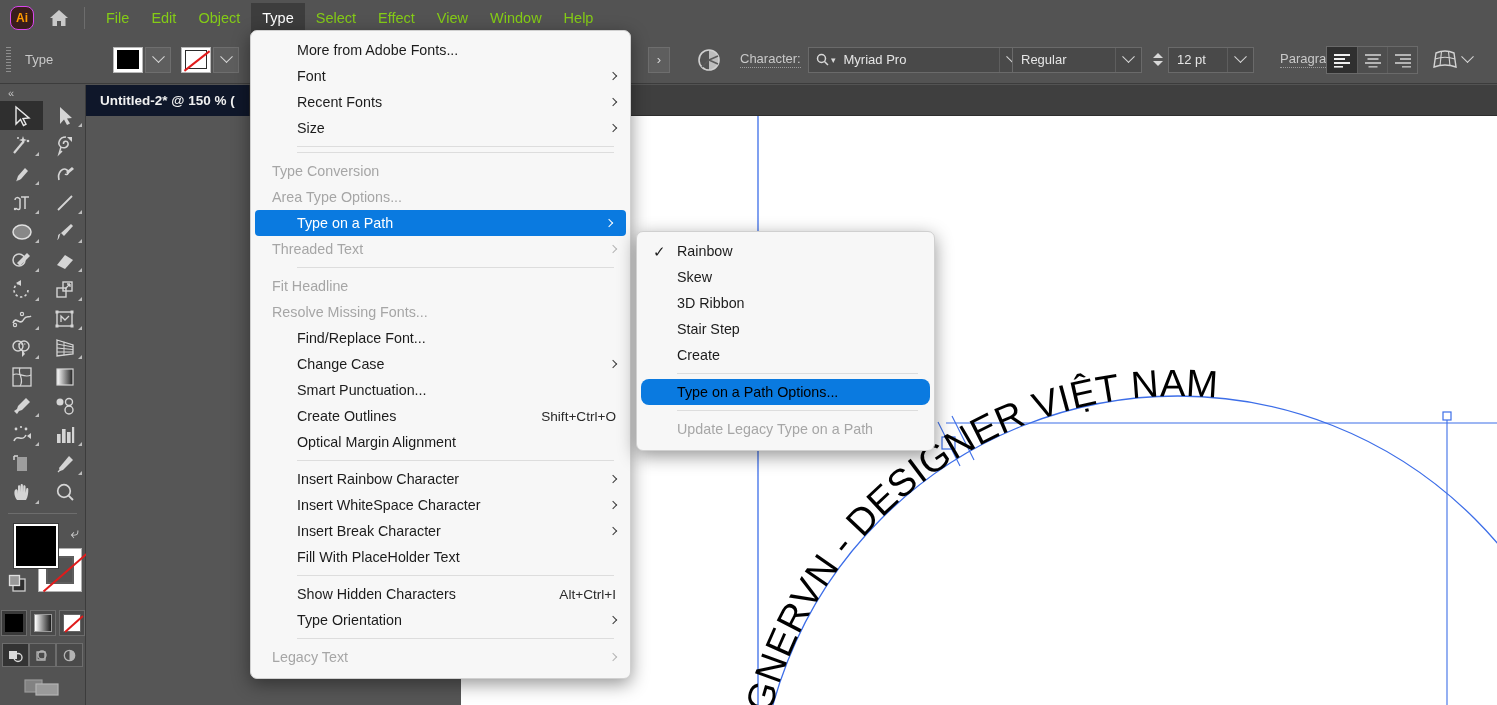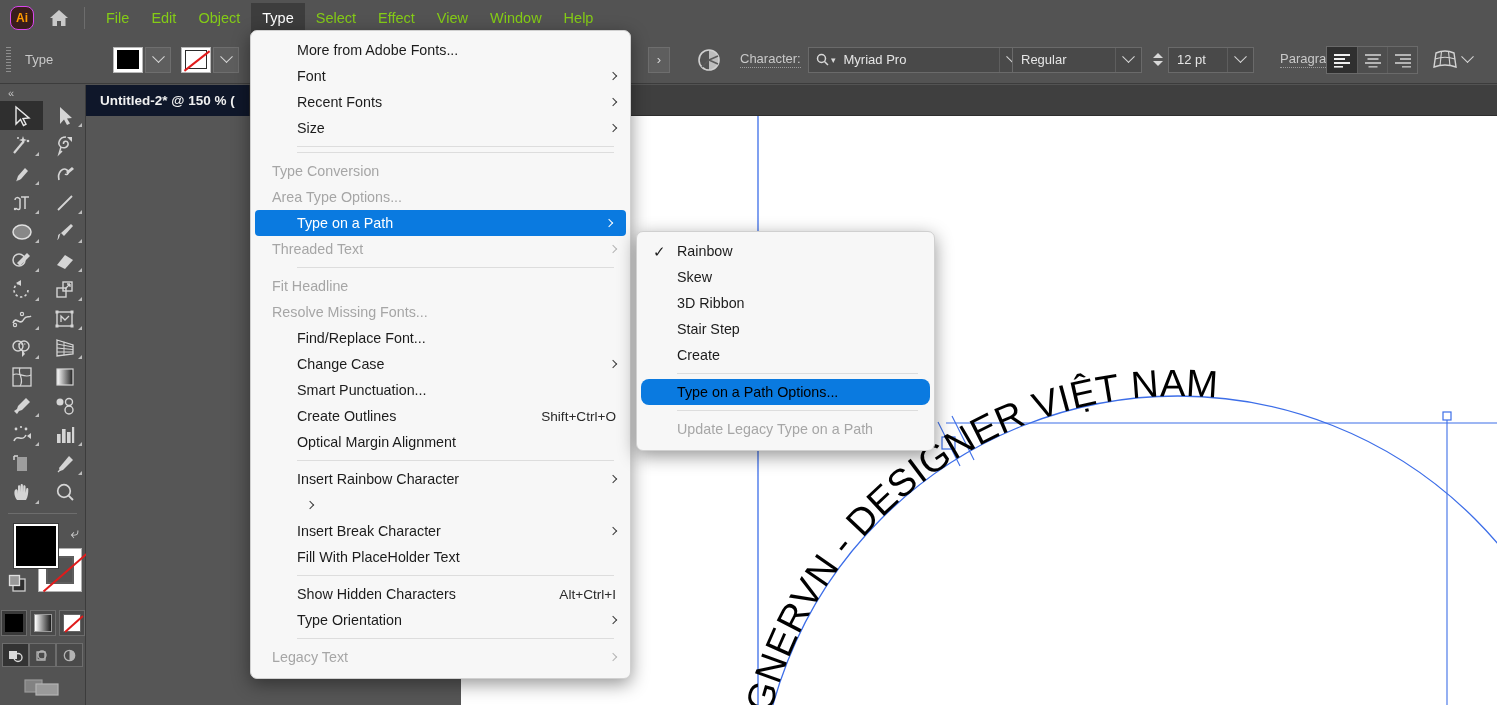--- a/index.html
+++ b/index.html
@@ -714,20 +714,21 @@
       </div>
       <div class="mrow">
         <span class="lbl">Optical Margin Alignment</span>
       </div>
       <div class="msep"></div>
       <div class="mrow">
         <span class="lbl">Insert Rainbow Character</span>
         <span class="arrowhead"></span>
       </div>
       <div class="mrow">
+        <span class="lbl">Insert WhiteSpace Character</span>
         <span class="arrowhead"></span>
       </div>
       <div class="mrow">
         <span class="lbl">Insert Break Character</span>
         <span class="arrowhead"></span>
       </div>
       <div class="mrow">
         <span class="lbl">Fill With PlaceHolder Text</span>
       </div>
       <div class="msep"></div>

